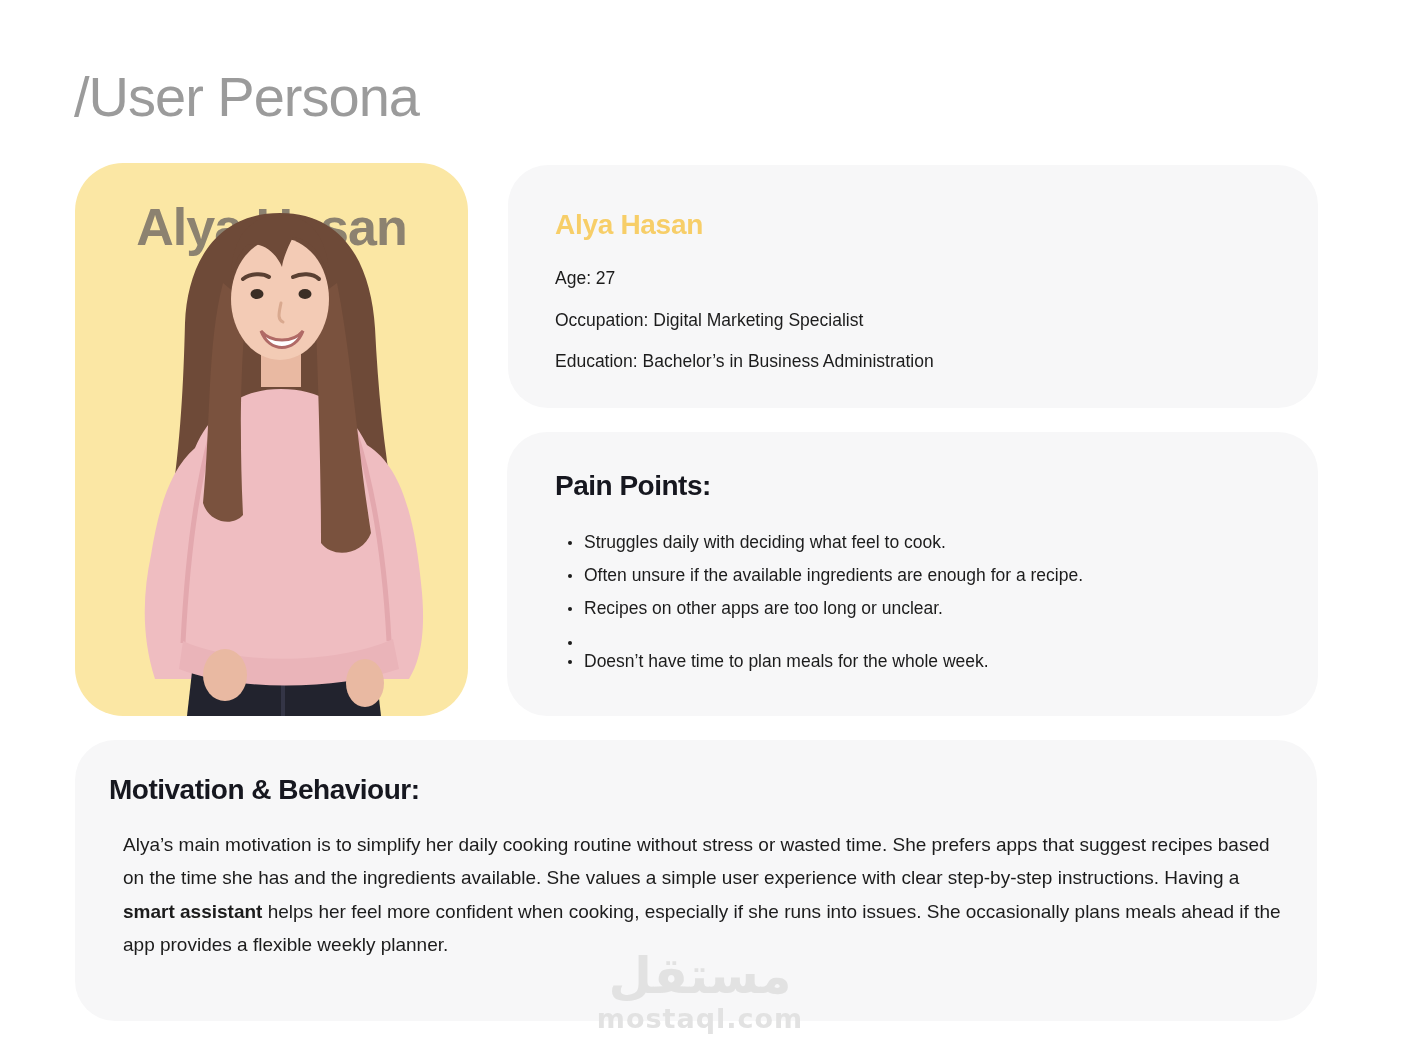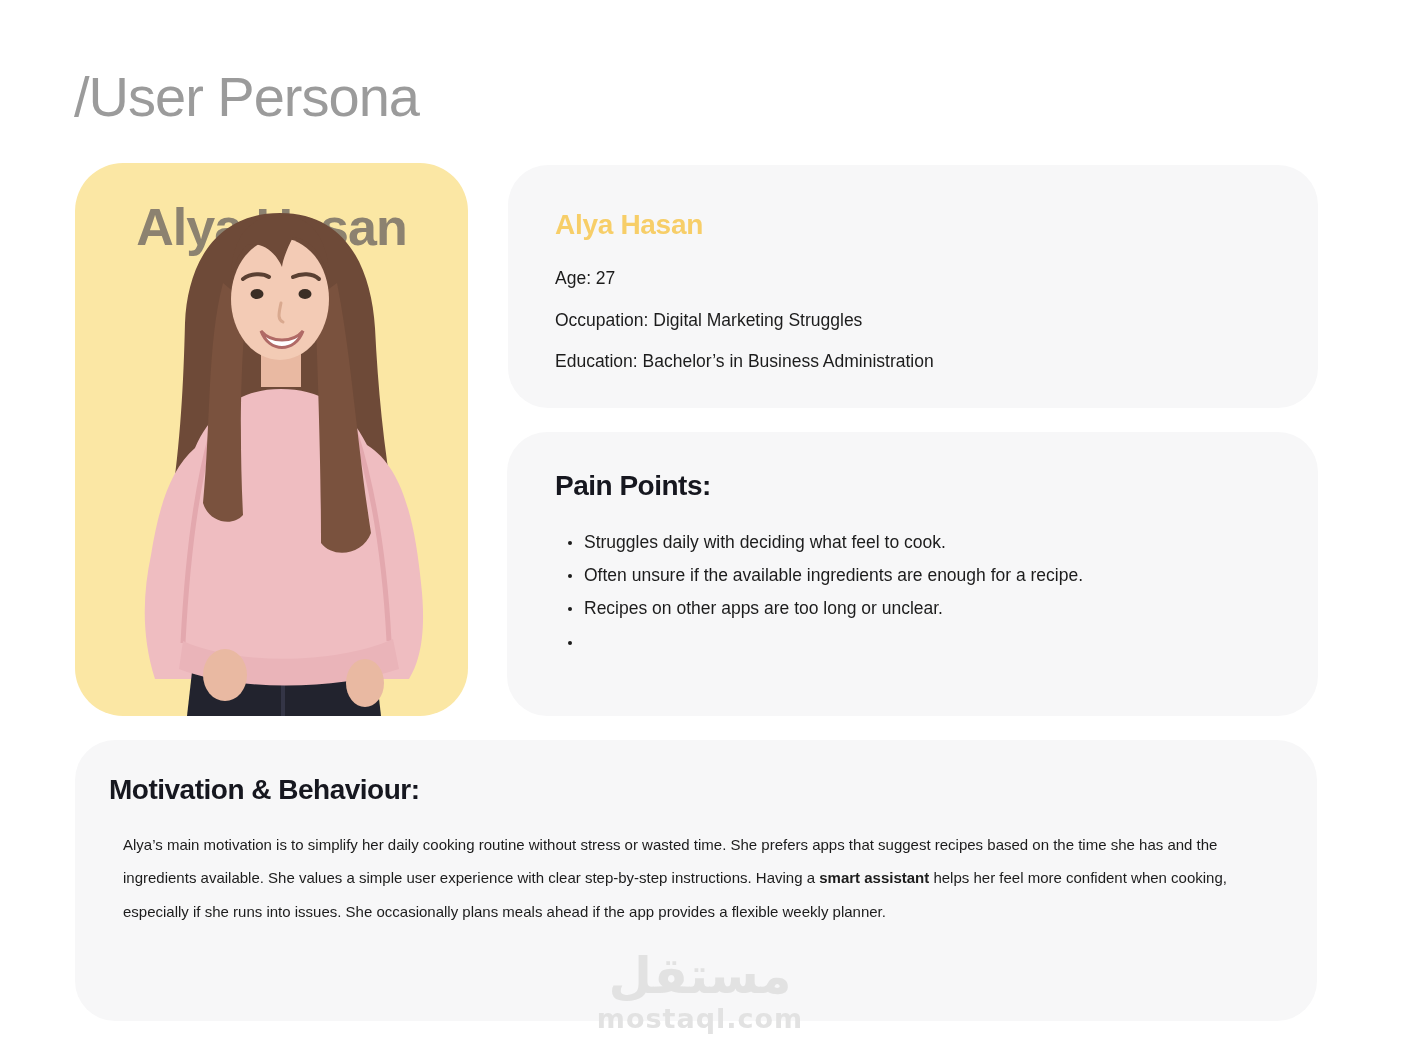--- a/index.html
+++ b/index.html
@@ -114,21 +114,21 @@
   .motivation-card {
     left: 75px;
     top: 740px;
     width: 1242px;
     height: 281px;
     padding: 34px 44px 0 34px;
   }
   .motivation-card .body-text {
     margin: 22px 0 0 14px;
     width: 1160px;
-    font-size: 15px;
+    font-size: 19px;
     color: #1c1c1c;
     line-height: 33.4px;
   }
   .body-text strong { font-weight: 700; }
   
   .watermark {
     position: absolute;
     left: 560px;
     top: 948px;
     width: 280px;
@@ -193,41 +193,45 @@
 
       <path d="M206,140 C204,150 202,156 208,159" stroke="#d9a98f" stroke-width="3" fill="none" stroke-linecap="round"></path>
 
       <path d="M186,168 C196,180 218,180 228,168 C220,190 194,190 186,168 Z" fill="#ffffff" stroke="#b06a66" stroke-width="3"></path>
     </svg>
   </section>
 
   <section class="card info-card">
     <h2 class="info-name">Alya Hasan</h2>
     <p class="info-line">Age: 27</p>
-    <p class="info-line">Occupation: Digital Marketing Struggles</p>
+    <p class="info-line">Occupation: Digital Marketing Specialist</p>
     <p class="info-line">Education: Bachelor’s in Business Administration</p>
   </section>
 
   <section class="card pain-card">
     <h2 class="section-heading">Pain Points:</h2>
     <ul class="pain-list">
       <li>
         <span class="bullet-dot"></span>
         <span>Struggles daily with deciding what feel to cook.</span>
       </li>
       <li>
         <span class="bullet-dot"></span>
         <span>Often unsure if the available ingredients are enough for a recipe.</span>
       </li>
       <li>
         <span class="bullet-dot"></span>
         <span>Recipes on other apps are too long or unclear.</span>
       </li>
       <li>
         <span class="bullet-dot"></span>
+      </li>
+      <li>
+        <span class="bullet-dot"></span>
+        <span>Doesn’t have time to plan meals for the whole week.</span>
       </li>
     </ul>
   </section>
 
   <section class="card motivation-card">
     <h2 class="section-heading">Motivation &amp; Behaviour:</h2>
     <p class="body-text"><span>Alya’s main motivation is to simplify her daily cooking routine without stress or wasted time. She prefers apps that suggest recipes based on the time she has and the ingredients available. She values a simple user experience with clear step-by-step instructions. Having a </span><strong>smart assistant</strong><span> helps her feel more confident when cooking, especially if she runs into issues. She occasionally plans meals ahead if the app provides a flexible weekly planner.</span></p>
   </section>
 
   <div class="watermark">

